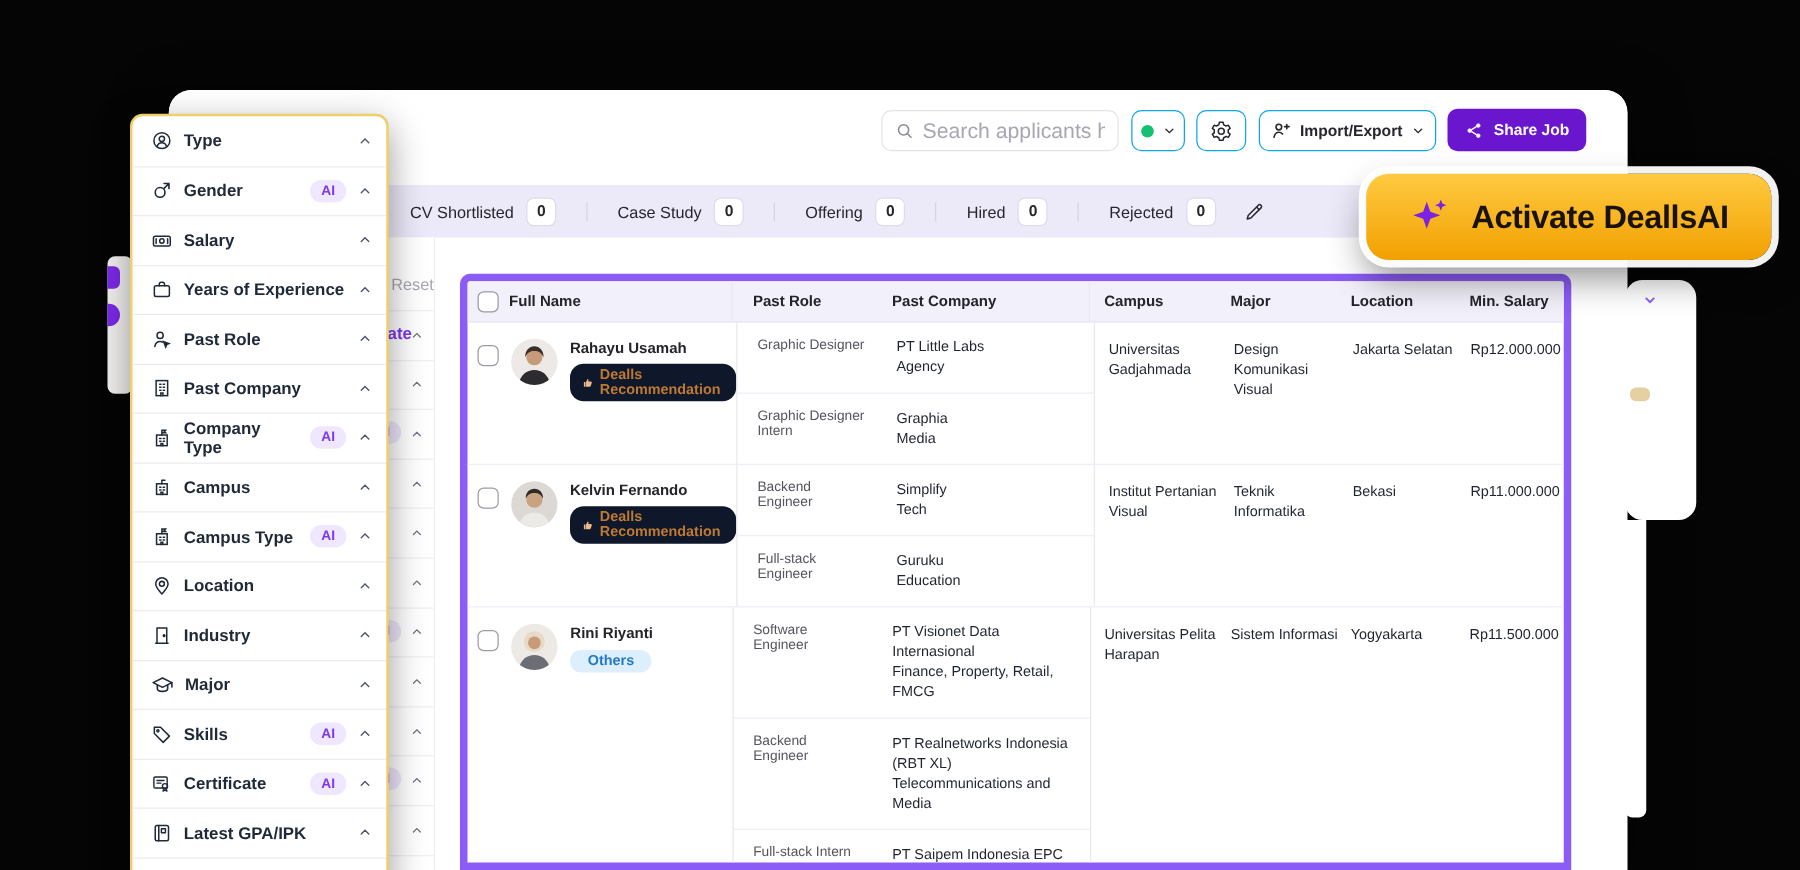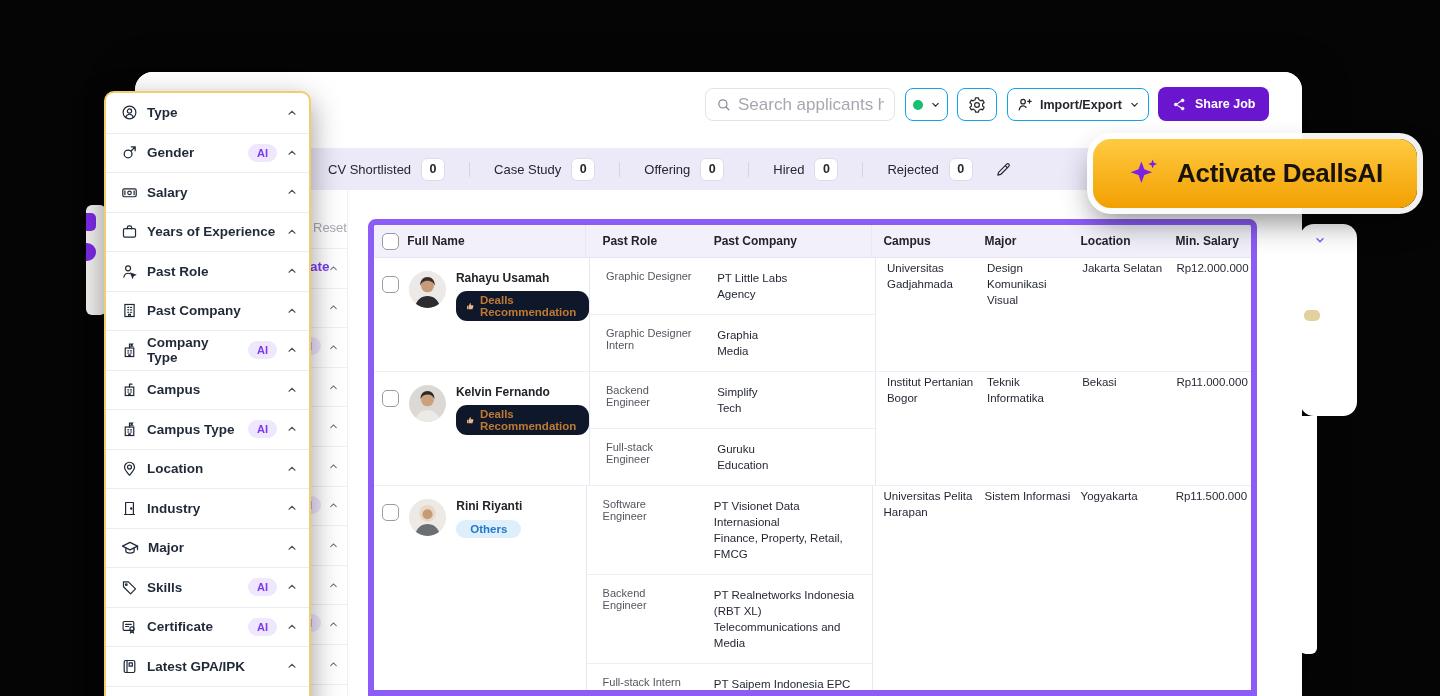--- a/index.html
+++ b/index.html
@@ -83,21 +83,21 @@
   .badge { display:inline-flex; align-items:center; gap:5px; font-size:11.5px;
     font-weight:700; border-radius:11px; padding:3px 10px; }
   .badge-rec { background:#0f172a; color:#BE7A33; }
   .badge-oth { background:#DDEEFC; color:#2279C8; padding:3px 14px; }
   .expcol { display:flex; flex-direction:column; }
   .subrow { display:flex; min-height:47px; }
   .subrow + .subrow { border-top:1px solid #EFEDF5; }
   .sr-role { width:112px; padding:12px 6px 10px 16px; font-size:11px; color:#55555F; }
   .sr-comp { width:175px; padding:12px 10px 12px 16px; font-size:11.5px; color:#1F2430;
     white-space:pre-line; line-height:16px; }
-  .bodytxt { font-size:11.5px; color:#1F2430; line-height:16px; padding-top:2px;
+  .bodytxt { font-size:11.5px; color:#1F2430; line-height:16px; padding-top:14px;
     align-items:flex-start !important; }
 
   
   .fpanel { position:absolute; left:104px; top:91px; width:207px; height:640px;
     background:#fff; border:2px solid #EECF6D; border-radius:10px;
     box-shadow:0 10px 30px rgba(0,0,0,.4); z-index:30; overflow:hidden; }
   .frow { height:39.5px; display:flex; align-items:center; padding:0 11px 0 15px;
     gap:9px; cursor:pointer; }
   .frow + .frow { border-top:1px solid #EBEBF0; }
   .frow .ficon { display:flex; color:#1F2937; flex:none; }
@@ -368,21 +368,21 @@
             <div class="sr-role">Backend Engineer</div>
             <div class="sr-comp">Simplify
 Tech</div>
           </div>
           <div class="subrow">
             <div class="sr-role">Full-stack Engineer</div>
             <div class="sr-comp">Guruku
 Education</div>
           </div>
         </div>
-        <div class="c-campus bodytxt">Institut Pertanian Bogor</div>
+        <div class="c-campus bodytxt">Institut Pertanian Visual</div>
         <div class="c-major bodytxt">Teknik Informatika</div>
         <div class="c-loc bodytxt">Bekasi</div>
         <div class="c-sal bodytxt">Rp11.000.000</div>
       </div>
 
       <div class="trow">
         <div class="c-check">
             <span class="checkbox"></span>
           </div>
         <div class="c-name namecell">

